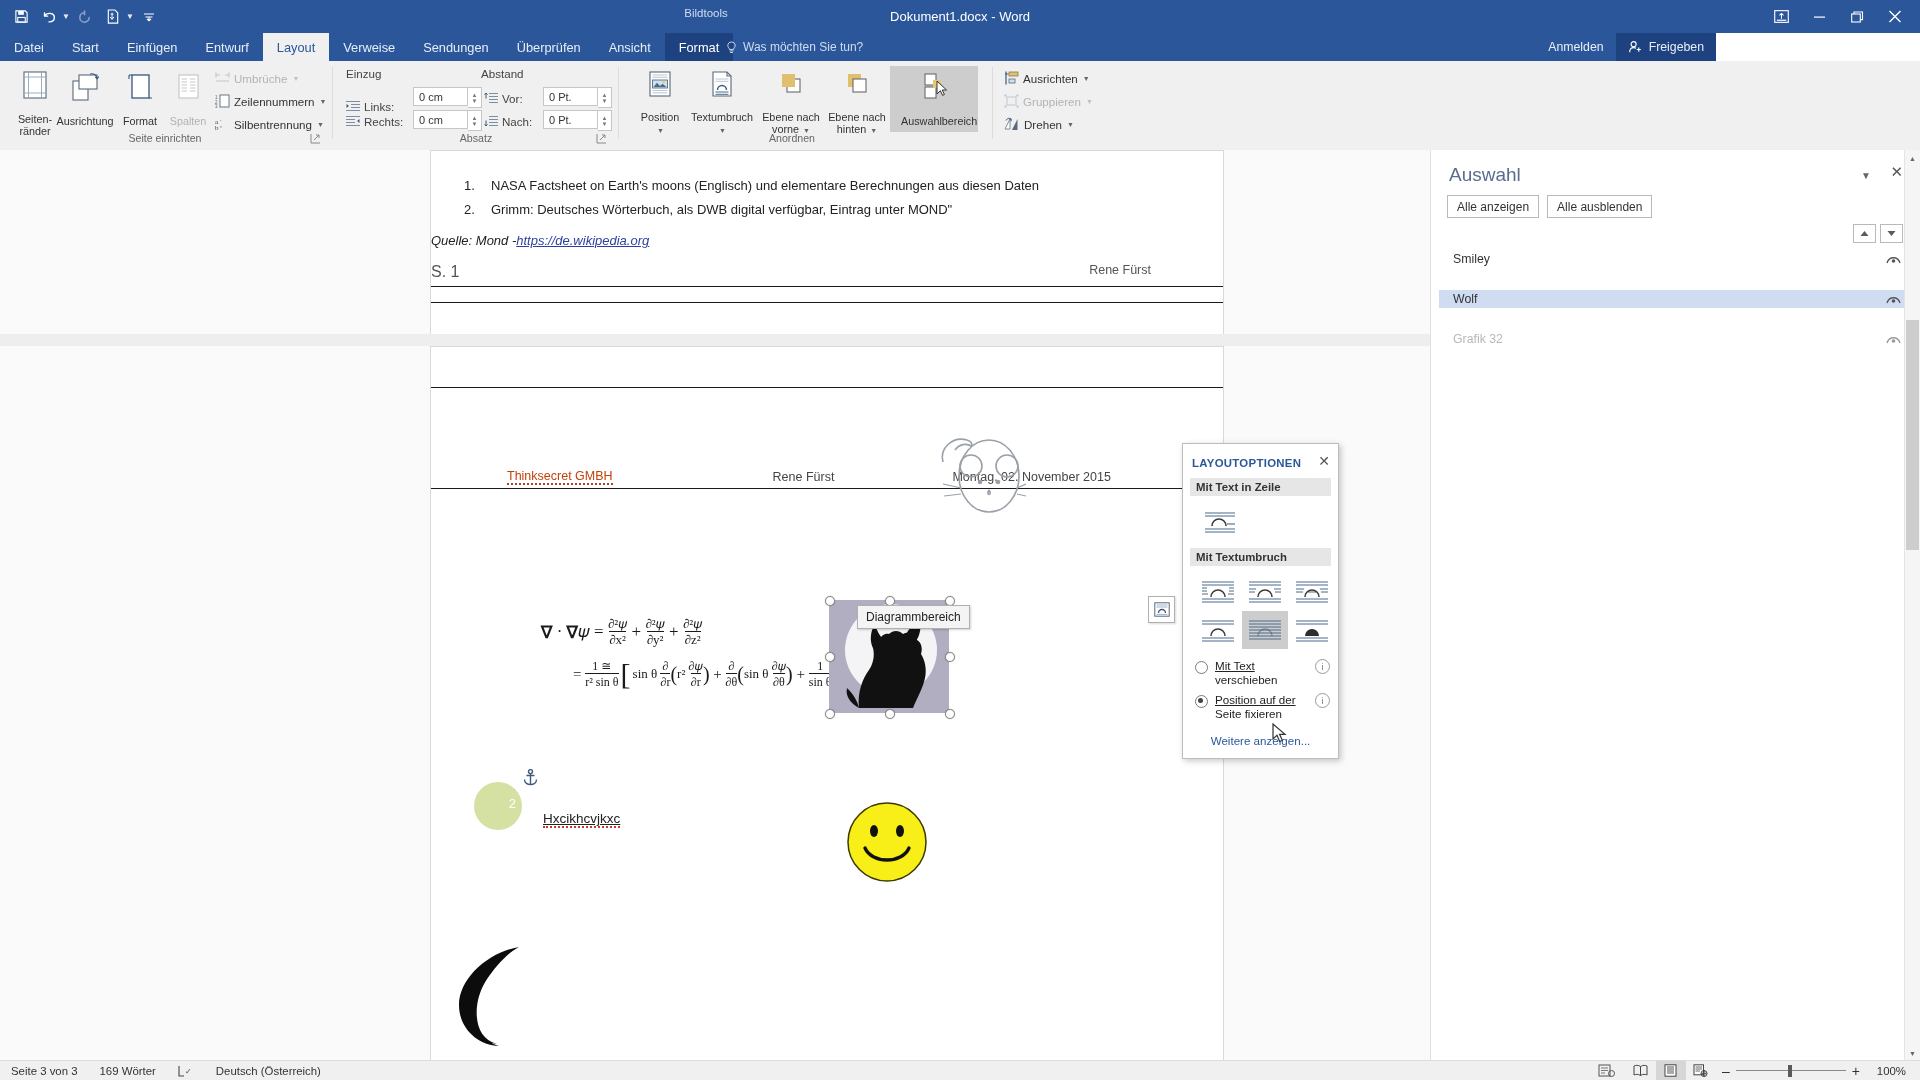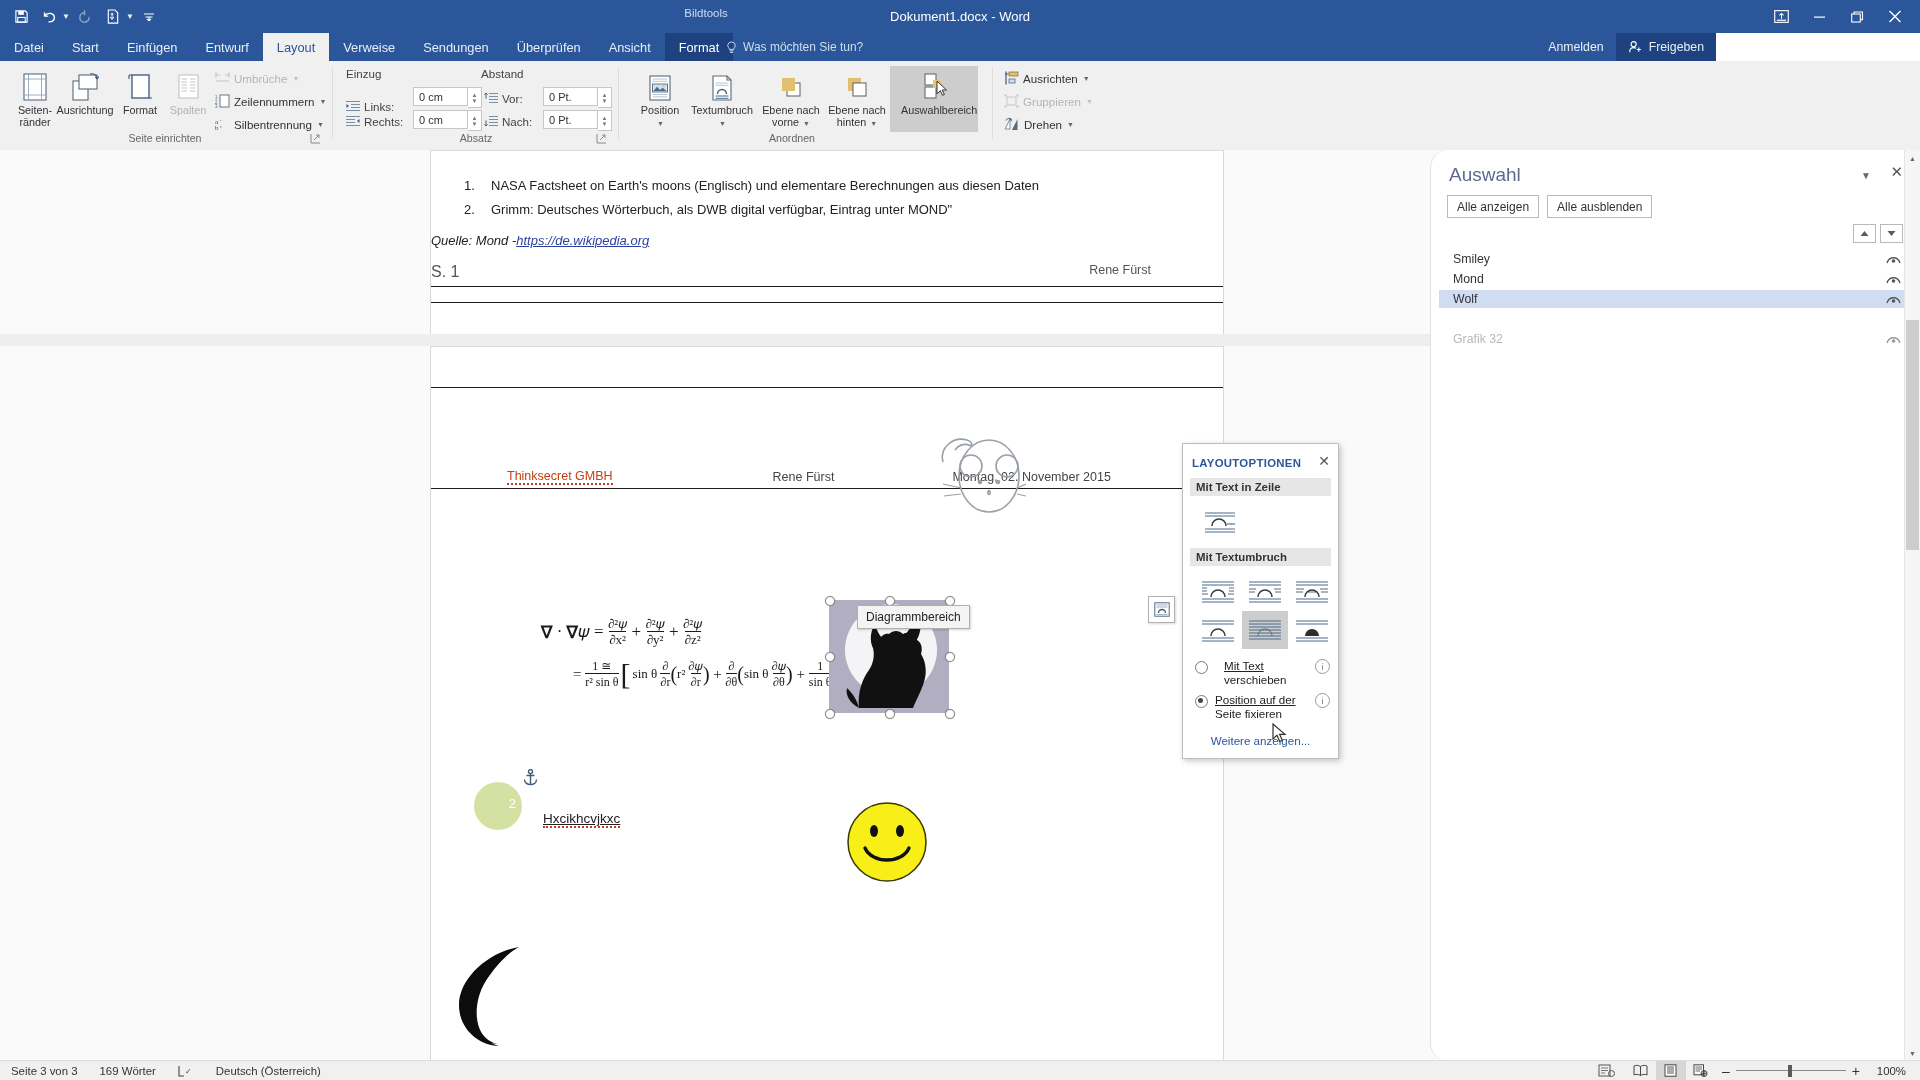--- a/index.html
+++ b/index.html
@@ -35,21 +35,21 @@
   .acctitem.share{background:#1e4280;}
 
   
   .ribbon{position:absolute;left:0;top:61px;width:1920px;height:89px;background:#f0f0f0;border-bottom:1px solid #d4d4d4;}
   .rgroup{position:absolute;top:0;height:84px;}
   .rgroup .glabel{position:absolute;bottom:1px;left:0;width:100%;text-align:center;font-size:10.6px;color:#666;}
   .gsep{position:absolute;top:6px;width:1px;height:72px;background:#dcdcdc;}
 
   .bigbtn{position:absolute;top:5px;width:60px;height:66px;display:flex;flex-direction:column;align-items:center;justify-content:flex-start;cursor:default;}
   .bigbtn .ico{height:32px;display:flex;align-items:flex-end;justify-content:center;padding-top:4px;}
-  .bigbtn .lbl{font-size:10.8px;color:#333;text-align:center;line-height:11.5px;margin-top:3px;width:66px;}
+  .bigbtn .lbl{font-size:10.8px;color:#333;text-align:center;line-height:11.5px;margin-top:14px;width:66px;}
   .bigbtn .lbl.dis{color:#b2b2b2;}
   .bigbtn.selected{background:#cdcdcd;}
 
   .smallrow{position:absolute;display:flex;align-items:center;gap:4px;font-size:11.6px;color:#333;height:18px;cursor:default;}
   .smallrow.dis{color:#b4b4b4;}
   .arrow{font-size:7px;color:#666;margin-left:1px;}
   .arrow.dis{color:#c0c0c0;}
 
   .fieldlabel{font-size:11.6px;color:#444;}
   .spinbox{width:55px;height:19px;border:1px solid #c6c6c6;background:#fff;font-size:11px;color:#333;display:flex;align-items:center;padding-left:5px;box-sizing:border-box;}
@@ -75,21 +75,21 @@
   .layoutopt{position:absolute;left:1182px;top:443px;width:155px;background:#fff;border:1px solid #bdbdbd;box-shadow:2px 2px 6px rgba(0,0,0,.22);}
   .lo-title{font-size:11.4px;font-weight:bold;color:#2b579a;letter-spacing:.3px;}
   .lo-sub{background:#e6e6e6;color:#333;font-size:11.4px;font-weight:bold;padding:3px 6px;margin:0 7px;}
   .lo-opt{width:44px;height:36px;border:1px solid transparent;display:flex;align-items:center;justify-content:center;}
   .lo-opt.sel{background:#cdcdcd;}
   .radio{width:11px;height:11px;border-radius:50%;border:1px solid #7a7a7a;background:#fff;display:inline-block;position:relative;flex:0 0 auto;}
   .radio.on::after{content:"";position:absolute;left:2px;top:2px;width:5px;height:5px;border-radius:50%;background:#444;}
   .infoi{width:13px;height:13px;border-radius:50%;border:1px solid #9a9a9a;color:#777;font-size:9px;display:flex;align-items:center;justify-content:center;}
 
   
-  .taskpane{position:absolute;left:1430px;top:150px;width:490px;height:911px;background:#fff;border-left:1px solid #e0e0e0;border-radius:18px;}
+  .taskpane{position:absolute;left:1430px;top:150px;width:490px;height:911px;background:#fff;border-left:1px solid #e0e0e0;}
   .tp-title{position:absolute;left:18px;top:14px;font-size:19px;color:#5b6c8f;}
   .tp-btn{border:1px solid #b9b9b9;background:#fff;font-size:12px;color:#333;height:21px;display:flex;align-items:center;justify-content:center;padding:0 9px;}
   .tp-arrowbtn{width:21px;height:17px;border:1px solid #b9b9b9;background:#fff;display:flex;align-items:center;justify-content:center;}
   .tp-item{position:absolute;left:8px;width:474px;height:18px;display:flex;align-items:center;font-size:12.3px;color:#333;}
   .tp-item.sel{background:#cfdcf2;}
   .tp-item.hidden{color:#b8b8b8;}
   .tp-eye{position:absolute;right:12px;top:3px;}
 
   
   .vscroll{position:absolute;right:0px;top:150px;width:15px;height:911px;background:#f5f5f5;border-left:1px solid #e4e4e4;}
@@ -713,21 +713,21 @@
           </svg>
       </div>
       <div class="lo-opt">
         <svg width="36" height="26" viewBox="0 0 36 26">
             <path d="M2 4 H34 M2 7 H34 M2 21 H34 M2 24 H34" stroke="#4a6a8a" stroke-width="1"></path>
             <path d="M11 19 A7 7 0 0 1 25 19 Z" fill="#2e2e2e"></path>
           </svg>
       </div>
     </div>
 
-    <div style="display:flex;align-items:flex-start;padding:6px 8px 2px 12px;gap:16px;">
+    <div style="display:flex;align-items:flex-start;padding:6px 8px 2px 12px;gap:7px;">
       <span class="radio" style="margin-top:2px;"></span>
       <span style="font-size:11.6px;color:#222;line-height:14px;flex:1;">
         <span style="text-decoration:underline;">Mit Text</span><br>
         <span>verschieben</span>
       </span>
       <span class="infoi">i</span>
     </div>
 
     <div style="display:flex;align-items:flex-start;padding:4px 8px 2px 12px;gap:7px;position:relative;">
       <span class="radio on" style="margin-top:2px;"></span>
@@ -774,29 +774,20 @@
 
     <div class="tp-item" style="top:100px;">
       <span style="margin-left:14px;">Smiley</span>
       <span class="tp-eye">
         <svg width="15" height="9" viewBox="0 0 15 9">
             <path d="M1 8 C3 1 12 1 14 8" fill="none" stroke="#555" stroke-width="1.3"></path>
             <circle cx="7.5" cy="6" r="1.8" fill="#555"></circle>
           </svg>
       </span>
     </div>
-    <div class="tp-item" style="top:120px;">
-      <span style="margin-left:14px;">Mond</span>
-      <span class="tp-eye">
-        <svg width="15" height="9" viewBox="0 0 15 9">
-            <path d="M1 8 C3 1 12 1 14 8" fill="none" stroke="#555" stroke-width="1.3"></path>
-            <circle cx="7.5" cy="6" r="1.8" fill="#555"></circle>
-          </svg>
-      </span>
-    </div>
     <div class="tp-item sel" style="top:140px;">
       <span style="margin-left:14px;">Wolf</span>
       <span class="tp-eye">
         <svg width="15" height="9" viewBox="0 0 15 9">
             <path d="M1 8 C3 1 12 1 14 8" fill="none" stroke="#555" stroke-width="1.3"></path>
             <circle cx="7.5" cy="6" r="1.8" fill="#555"></circle>
           </svg>
       </span>
     </div>
     <div class="tp-item hidden" style="top:180px;">

